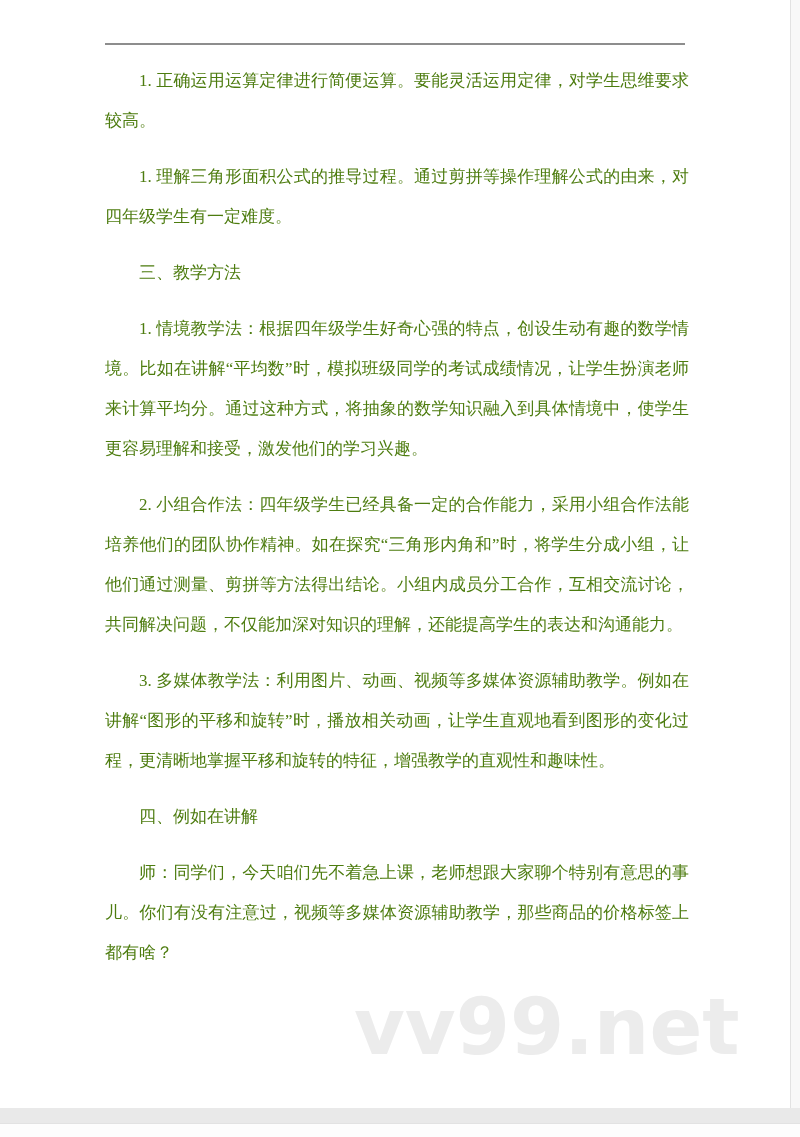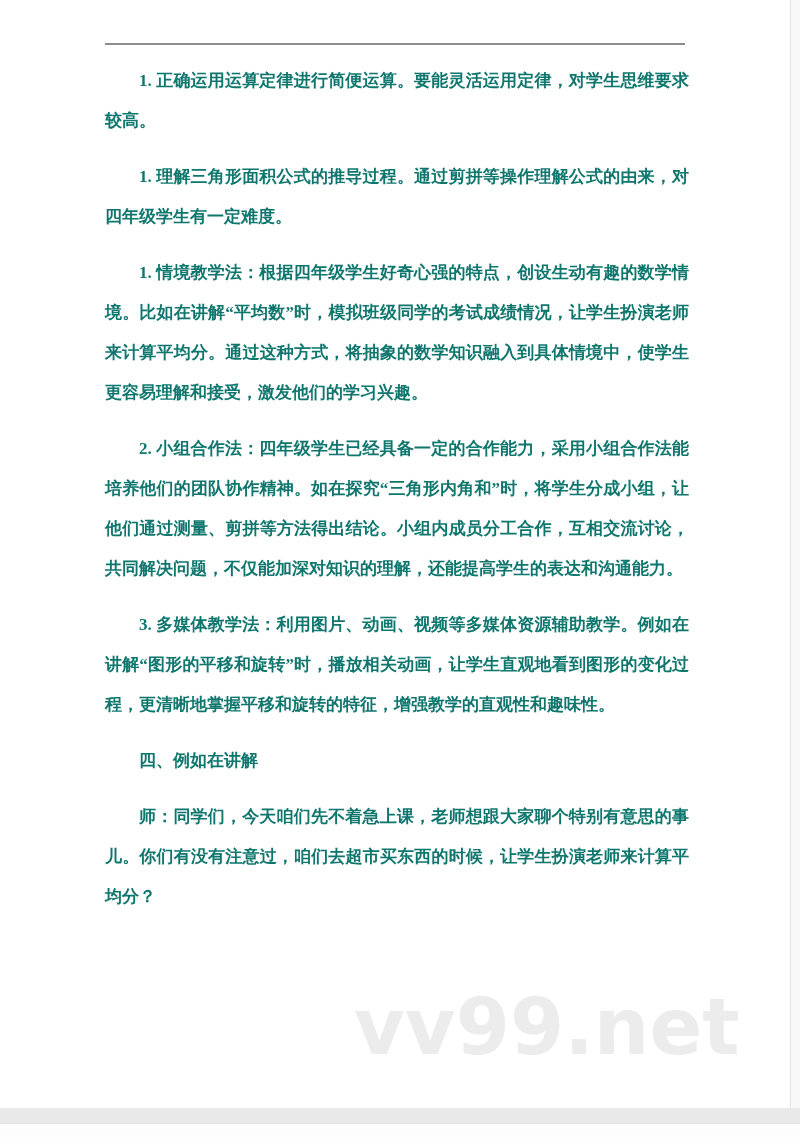--- a/index.html
+++ b/index.html
@@ -24,23 +24,22 @@
     background: #8d8d8d;
   }
   
   .content {
     position: absolute;
     left: 105px;
     top: 61px;
     width: 584px;
     font-size: 17px;
     line-height: 40px;
-    color: #0f766e;
+    color: #4d7c0f;
     text-align: justify;
-    font-weight: bold;
   }
   .content p {
     margin: 0 0 16px 0;
     text-indent: 2em;
   }
   .content p.heading {
     text-align: left;
   }
   
   .watermark {
@@ -86,25 +85,26 @@
 </head>
 <body>
 
 <div class="page">
 
   <div class="top-rule"></div>
 
   <div class="content">
     <p>1. 正确运用运算定律进行简便运算。要能灵活运用定律，对学生思维要求较高。</p>
     <p>1. 理解三角形面积公式的推导过程。通过剪拼等操作理解公式的由来，对四年级学生有一定难度。</p>
+    <p class="heading">三、教学方法</p>
     <p>1. 情境教学法：根据四年级学生好奇心强的特点，创设生动有趣的数学情境。比如在讲解“平均数”时，模拟班级同学的考试成绩情况，让学生扮演老师来计算平均分。通过这种方式，将抽象的数学知识融入到具体情境中，使学生更容易理解和接受，激发他们的学习兴趣。</p>
     <p>2. 小组合作法：四年级学生已经具备一定的合作能力，采用小组合作法能培养他们的团队协作精神。如在探究“三角形内角和”时，将学生分成小组，让他们通过测量、剪拼等方法得出结论。小组内成员分工合作，互相交流讨论，共同解决问题，不仅能加深对知识的理解，还能提高学生的表达和沟通能力。</p>
     <p>3. 多媒体教学法：利用图片、动画、视频等多媒体资源辅助教学。例如在讲解“图形的平移和旋转”时，播放相关动画，让学生直观地看到图形的变化过程，更清晰地掌握平移和旋转的特征，增强教学的直观性和趣味性。</p>
     <p class="heading">四、例如在讲解</p>
-    <p>师：同学们，今天咱们先不着急上课，老师想跟大家聊个特别有意思的事儿。你们有没有注意过，咱们去超市买东西的时候，让学生扮演老师来计算平均分？</p>
+    <p>师：同学们，今天咱们先不着急上课，老师想跟大家聊个特别有意思的事儿。你们有没有注意过，视频等多媒体资源辅助教学，那些商品的价格标签上都有啥？</p>
   </div>
 
   <div class="watermark">vv99.net</div>
 
   <div class="right-edge"></div>
   <div class="bottom-band"></div>
   <div class="below-band"></div>
 
 </div>
 

